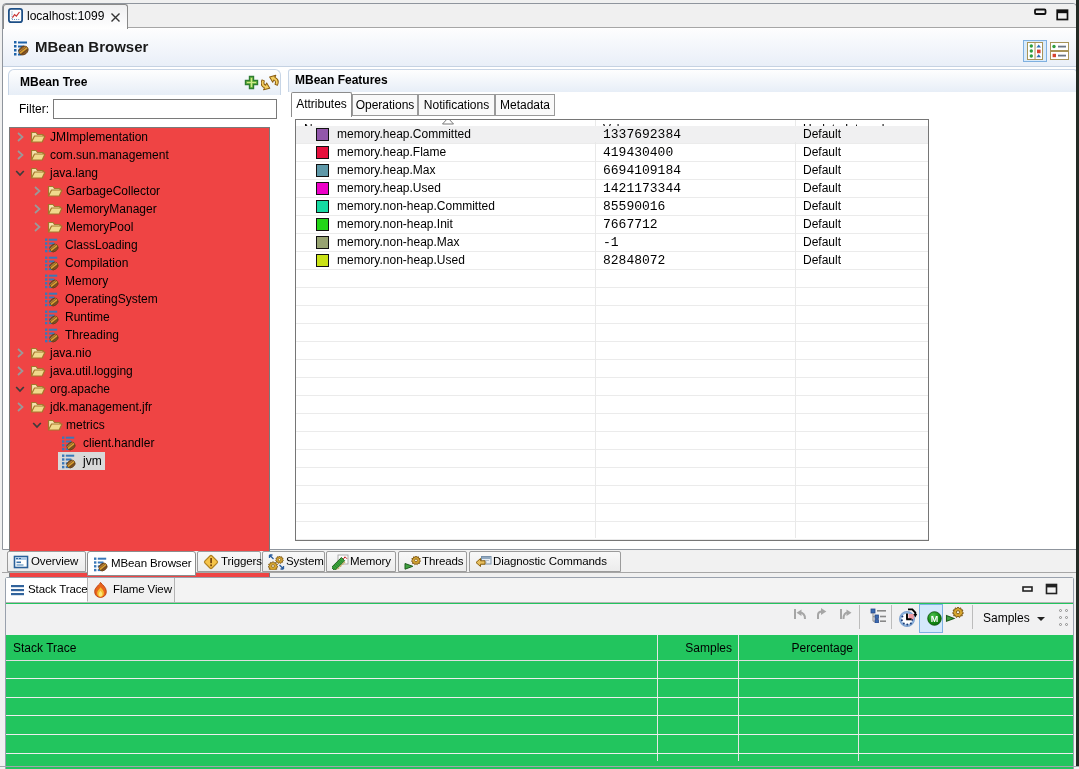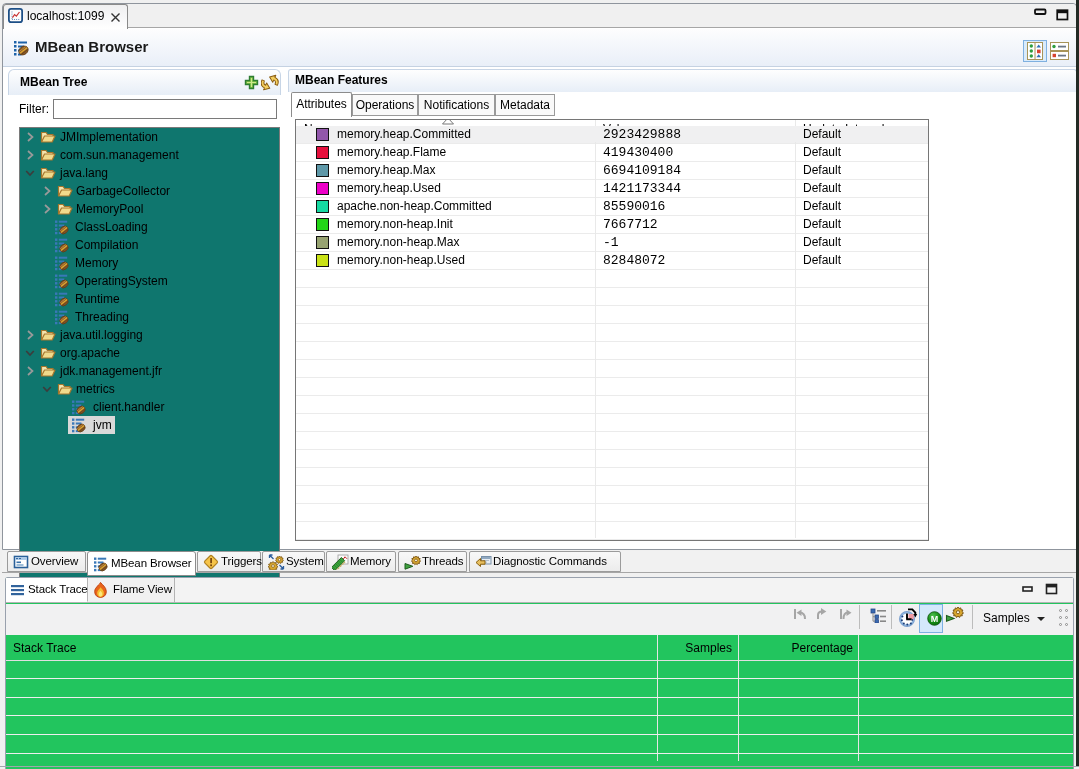--- a/index.html
+++ b/index.html
@@ -4,21 +4,21 @@
 html,body{width:1079px;height:769px;background:#f0f0f0;font-family:"Liberation Sans",sans-serif;font-size:12px;color:#000;overflow:hidden;position:relative}
 .a{position:absolute}
 svg{display:block}
 .editor{left:2px;top:3px;width:1075px;height:547px;border:1px solid #8f959d;border-radius:4px 4px 0 0;background:#fff}
 .tabstrip{left:0;top:0;width:1073px;height:24px;background:#f0f0f0;border-bottom:1px solid #a6a6a6;border-radius:4px 4px 0 0}
 .etab{left:0;top:0;width:125px;height:25px;background:linear-gradient(#efeff0,#fbfbfc 75%,#fff);border:1px solid #8a8a8a;border-bottom:none;border-radius:3px 3px 0 0;z-index:5}
 .etab .lbl{left:23px;top:4px}
 .formhead{left:0;top:25px;width:1073px;height:38px;background:linear-gradient(#fdfdfe,#e9eff8);border-bottom:1px solid #c5d2e2}
 .ftitle{left:32px;top:9px;font-size:15px;font-weight:bold;color:#1a1a1a}
 .sechead{border:1px solid #c7d5e6;border-bottom:none;border-radius:6px 6px 0 0;background:linear-gradient(#fefefe,#e7eef7);font-weight:bold}
-.tree{left:19px;top:127px;width:261px;height:511px;border:1px solid #7a7a7a;background:#0f766e;overflow:hidden}
+.tree{left:9px;top:127px;width:261px;height:511px;border:1px solid #7a7a7a;background:#ef4444;overflow:hidden}
 .trow{position:relative;width:100%;height:18px;line-height:18px}
 .trow span.txt{position:absolute;top:0;white-space:nowrap}
 .lv0 .chev{left:5px;top:4px}.lv0 .ico{left:20px;top:1px}.lv0 .txt{left:40px}
 .lv1 .chev{left:22px;top:4px}.lv1 .ico{left:37px;top:1px}.lv1 .txt{left:56px}
 .lv1m .ico{left:34px;top:1px}.lv1m .txt{left:55px}
 .lv2m .ico{left:51px;top:1px}.lv2m .txt{left:73px}
 .ftab{position:absolute;top:2px;height:22px;line-height:21px;background:#f9f9f9;border:1px solid #9a9a9a;text-align:center;z-index:1}
 .ftabsel{top:0;height:25px;line-height:23px;background:#fff;border:1px solid #8c8c8c;border-bottom:none;border-radius:2px 2px 0 0;z-index:3}
 .attable{left:295px;top:119px;width:634px;height:422px;border:1px solid #767676;background:#fff;overflow:hidden}
 .ath{left:0;top:0;width:765px;height:22px;background:#fff;border-bottom:1px solid #d9d9d9}
@@ -198,20 +198,34 @@
         <svg width="10" height="10" viewBox="0 0 10 10">
           <path d="M3 1 L7.5 5 L3 9" fill="none" stroke="#9a9a9a" stroke-width="1.7"></path>
         </svg>
       </span>
       <span class="a ico">
         <svg width="16" height="16" viewBox="0 0 16 16">
           <path d="M1.5 13 V3.5 H6 L7.5 5.5 H13 V7" fill="#f4e4ae" stroke="#a5762c" stroke-width="1.2"></path>
           <path d="M1.5 13 L4.5 7 H15 L12.2 13 Z" fill="#f0da8c" stroke="#a5762c" stroke-width="1.2" stroke-linejoin="round"></path>
         </svg>
       </span>
+      <span class="txt">MemoryManager</span>
+    </div>
+    <div class="trow lv1">
+      <span class="a chev">
+        <svg width="10" height="10" viewBox="0 0 10 10">
+          <path d="M3 1 L7.5 5 L3 9" fill="none" stroke="#9a9a9a" stroke-width="1.7"></path>
+        </svg>
+      </span>
+      <span class="a ico">
+        <svg width="16" height="16" viewBox="0 0 16 16">
+          <path d="M1.5 13 V3.5 H6 L7.5 5.5 H13 V7" fill="#f4e4ae" stroke="#a5762c" stroke-width="1.2"></path>
+          <path d="M1.5 13 L4.5 7 H15 L12.2 13 Z" fill="#f0da8c" stroke="#a5762c" stroke-width="1.2" stroke-linejoin="round"></path>
+        </svg>
+      </span>
       <span class="txt">MemoryPool</span>
     </div>
     <div class="trow lv1m">
       <span class="a ico">
         <svg width="16" height="16" viewBox="0 0 16 16">
           <g fill="#3a78b8">
             <rect x="1" y="1.5" width="2.4" height="2.4"></rect>
             <rect x="1" y="5.3" width="2.4" height="2.4"></rect>
             <rect x="1" y="9.1" width="2.4" height="2.4"></rect>
             <rect x="1" y="12.9" width="2.4" height="2.4"></rect>
@@ -356,20 +370,34 @@
         <svg width="10" height="10" viewBox="0 0 10 10">
           <path d="M3 1 L7.5 5 L3 9" fill="none" stroke="#9a9a9a" stroke-width="1.7"></path>
         </svg>
       </span>
       <span class="a ico">
         <svg width="16" height="16" viewBox="0 0 16 16">
           <path d="M1.5 13 V3.5 H6 L7.5 5.5 H13 V7" fill="#f4e4ae" stroke="#a5762c" stroke-width="1.2"></path>
           <path d="M1.5 13 L4.5 7 H15 L12.2 13 Z" fill="#f0da8c" stroke="#a5762c" stroke-width="1.2" stroke-linejoin="round"></path>
         </svg>
       </span>
+      <span class="txt">java.nio</span>
+    </div>
+    <div class="trow lv0">
+      <span class="a chev">
+        <svg width="10" height="10" viewBox="0 0 10 10">
+          <path d="M3 1 L7.5 5 L3 9" fill="none" stroke="#9a9a9a" stroke-width="1.7"></path>
+        </svg>
+      </span>
+      <span class="a ico">
+        <svg width="16" height="16" viewBox="0 0 16 16">
+          <path d="M1.5 13 V3.5 H6 L7.5 5.5 H13 V7" fill="#f4e4ae" stroke="#a5762c" stroke-width="1.2"></path>
+          <path d="M1.5 13 L4.5 7 H15 L12.2 13 Z" fill="#f0da8c" stroke="#a5762c" stroke-width="1.2" stroke-linejoin="round"></path>
+        </svg>
+      </span>
       <span class="txt">java.util.logging</span>
     </div>
     <div class="trow lv0">
       <span class="a chev">
         <svg width="10" height="10" viewBox="0 0 10 10">
           <path d="M1.2 3 L5 7 L8.8 3" fill="none" stroke="#3c3c3c" stroke-width="1.7"></path>
         </svg>
       </span>
       <span class="a ico">
         <svg width="16" height="16" viewBox="0 0 16 16">
@@ -481,21 +509,21 @@
       <span class="a" style="left:307px;top:2px">Value</span>
       <span class="a" style="left:507px;top:2px">Update Interval</span>
       <span class="colv" style="left:299px;height:22px"></span>
       <span class="colv" style="left:499px;height:22px"></span>
       <span class="colv" style="left:699px;height:22px"></span>
     </div>
     <div class="a" style="left:0;top:6px;width:765px;height:398px">
       <div class="atr" style="background:#f0f0f1;">
         <span class="sw" style="background:#9257ab"></span>
         <span class="nm">memory.heap.Committed</span>
-        <span class="vl">2923429888</span>
+        <span class="vl">1337692384</span>
         <span class="df">Default</span>
       </div>
       <div class="atr" style="">
         <span class="sw" style="background:#e6103d"></span>
         <span class="nm">memory.heap.Flame</span>
         <span class="vl">419430400</span>
         <span class="df">Default</span>
       </div>
       <div class="atr" style="">
         <span class="sw" style="background:#5e98a8"></span>
@@ -504,21 +532,21 @@
         <span class="df">Default</span>
       </div>
       <div class="atr" style="">
         <span class="sw" style="background:#ed00c8"></span>
         <span class="nm">memory.heap.Used</span>
         <span class="vl">1421173344</span>
         <span class="df">Default</span>
       </div>
       <div class="atr" style="">
         <span class="sw" style="background:#16d9a2"></span>
-        <span class="nm">apache.non-heap.Committed</span>
+        <span class="nm">memory.non-heap.Committed</span>
         <span class="vl">85590016</span>
         <span class="df">Default</span>
       </div>
       <div class="atr" style="">
         <span class="sw" style="background:#23d517"></span>
         <span class="nm">memory.non-heap.Init</span>
         <span class="vl">7667712</span>
         <span class="df">Default</span>
       </div>
       <div class="atr" style="">

